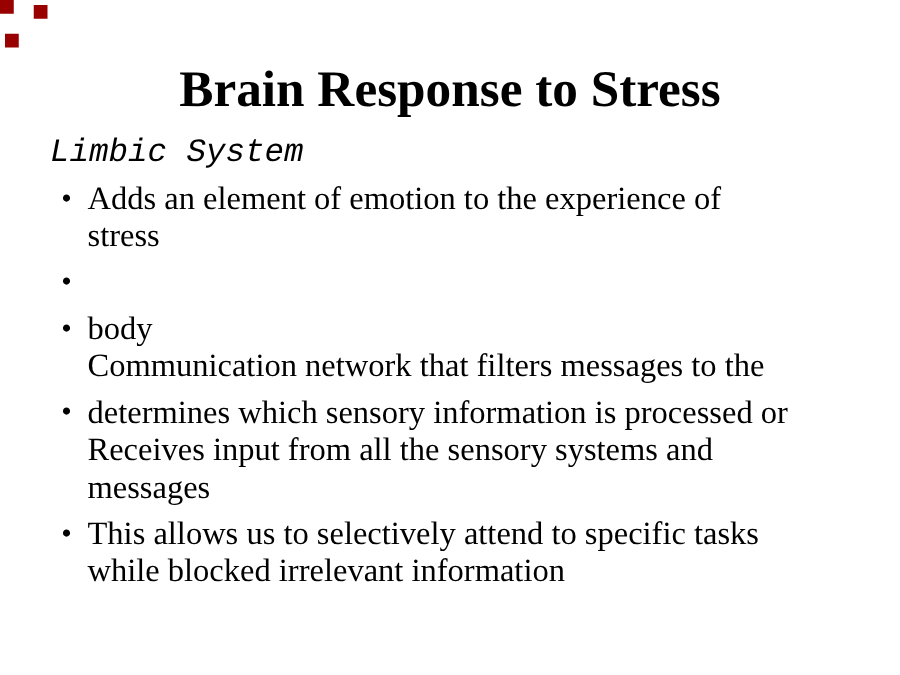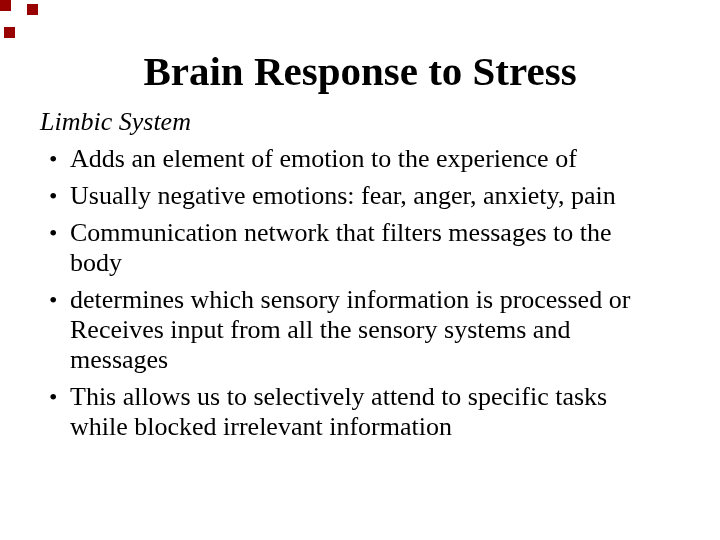--- a/index.html
+++ b/index.html
@@ -30,20 +30,21 @@
   }
   .body {
     margin: 12px 0 0 40px;
     font-size: 26px;
     line-height: 30px;
   }
   .heading {
     font-style: italic;
     margin: 12px 0 7px 0;
     white-space: nowrap;
+    font-family: Liberation Mono, monospace;
   }
   .item {
     display: flex;
     align-items: flex-start;
     padding-left: 9px;
     margin: 0 0 7px 0;
   }
   .bullet {
     flex: none;
     width: 21px;
@@ -64,36 +65,34 @@
   <h1 class="title">Brain Response to Stress</h1>
 
   <div class="body">
 
     <div class="heading">Limbic System</div>
 
     <div class="item">
       <span class="bullet">•</span>
       <div class="lines">
         <div class="line">Adds an element of emotion to the experience of</div>
+        <div class="line">stress</div>
       </div>
     </div>
 
     <div class="item">
       <span class="bullet">•</span>
-      <div class="lines">
-        <div class="line">Usually negative emotions: fear, anger, anxiety, pain</div>
-      </div>
     </div>
 
 
     <div class="item">
       <span class="bullet">•</span>
       <div class="lines">
+        <div class="line">body</div>
         <div class="line">Communication network that filters messages to the</div>
-        <div class="line">body</div>
       </div>
     </div>
 
     <div class="item">
       <span class="bullet">•</span>
       <div class="lines">
         <div class="line">determines which sensory information is processed or</div>
         <div class="line">Receives input from all the sensory systems and</div>
         <div class="line">messages</div>
       </div>

